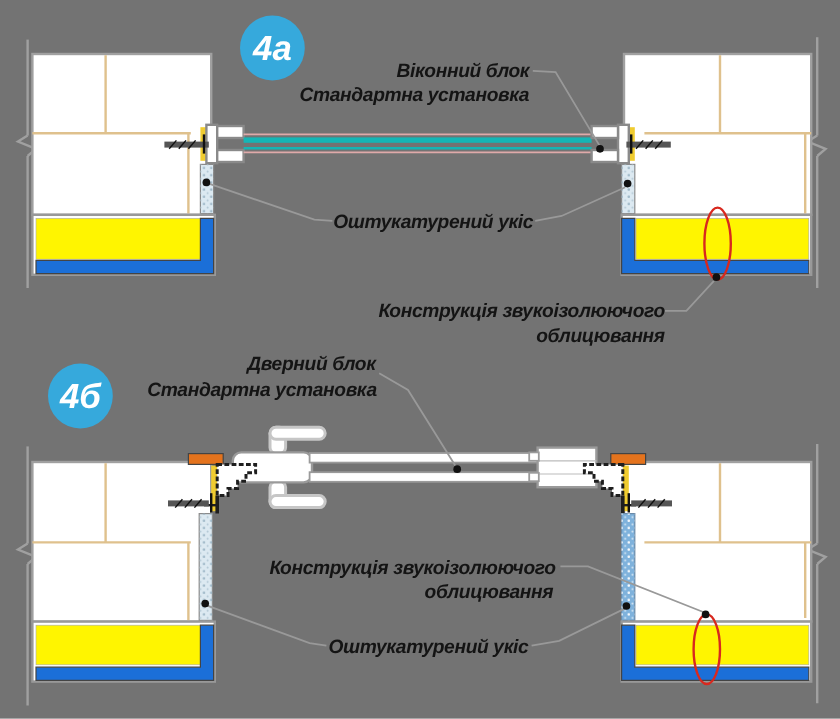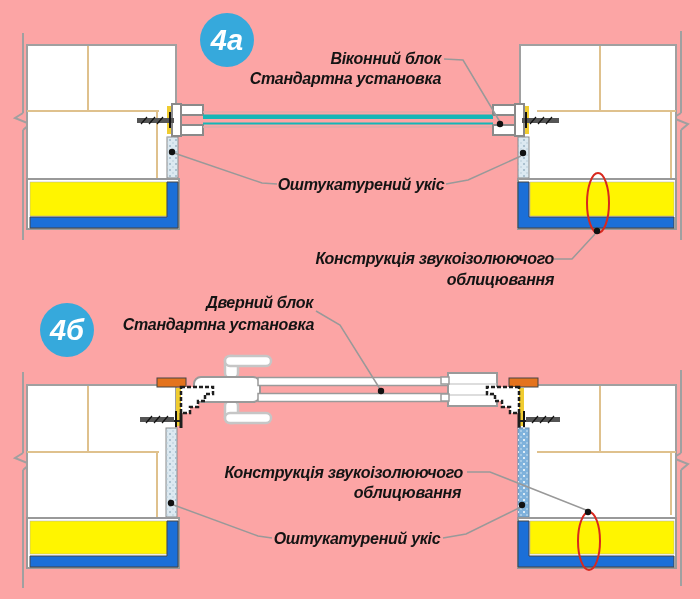--- a/index.html
+++ b/index.html
@@ -1,17 +1,17 @@
 <!DOCTYPE html>
 <html><head>
 <meta charset="utf-8">
 <title></title>
 <style>
   html,body{margin:0;padding:0;background:#fff;}
-  .canvas{position:relative;width:700px;height:599px;background:#fca5a5;overflow:hidden;}
+  .canvas{position:relative;width:700px;height:599px;background:#737373;overflow:hidden;}
   svg{display:block;}
   .lbl{font:italic bold 16px "Liberation Sans", sans-serif;fill:#141414;letter-spacing:-0.3px;}
   .badge-txt{font:italic bold 29px "Liberation Sans", sans-serif;fill:#ffffff;}
 </style>
 </head>
 <body>
 
 <div class="canvas">
 <svg width="700" height="599" viewBox="0 0 700 599" xmlns="http://www.w3.org/2000/svg">
   <defs>

